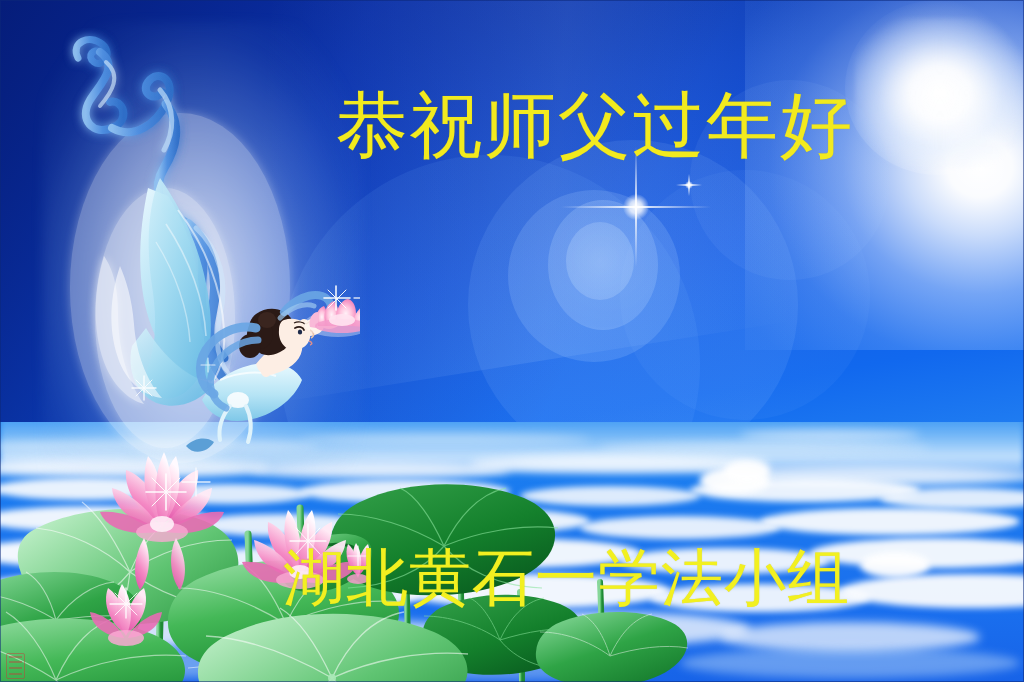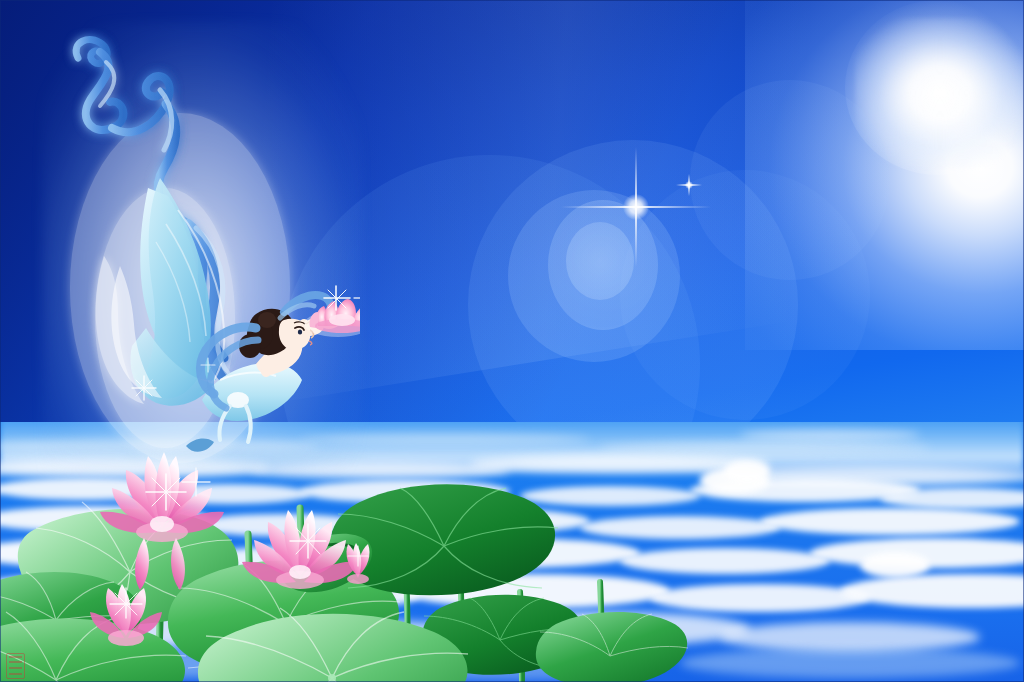--- a/index.html
+++ b/index.html
@@ -616,20 +616,22 @@
         <path d="M0,36 C-6,24 -7,10 -2,1 C4,10 5,24 0,36 Z" fill="url(#petalG)"></path>
         <ellipse cx="0" cy="37" rx="11" ry="5" fill="#f49ccb" opacity=".85"></ellipse>
         <g stroke="#ffffff" stroke-linecap="round" opacity=".85">
           <path d="M0,4 L0,24" stroke-width="1.1"></path>
           <path d="M-10,14 L10,14" stroke-width="1.1"></path>
         </g>
       </g>
     </svg>
   </div>
 
-
+  <div class="headline">恭祝师父过年好</div>
+
+  <div class="signature">湖北黄石一学法小组</div>
 
   <div class="seal">
       <i></i>
     </div>
 
   <div class="frame"></div>
 </div>
 
 </body></html>

